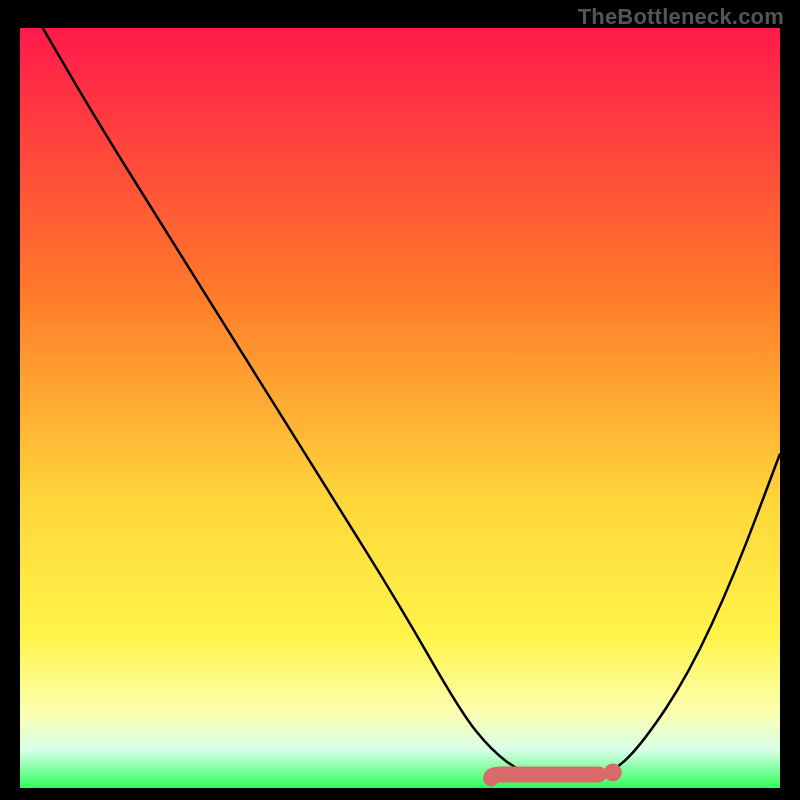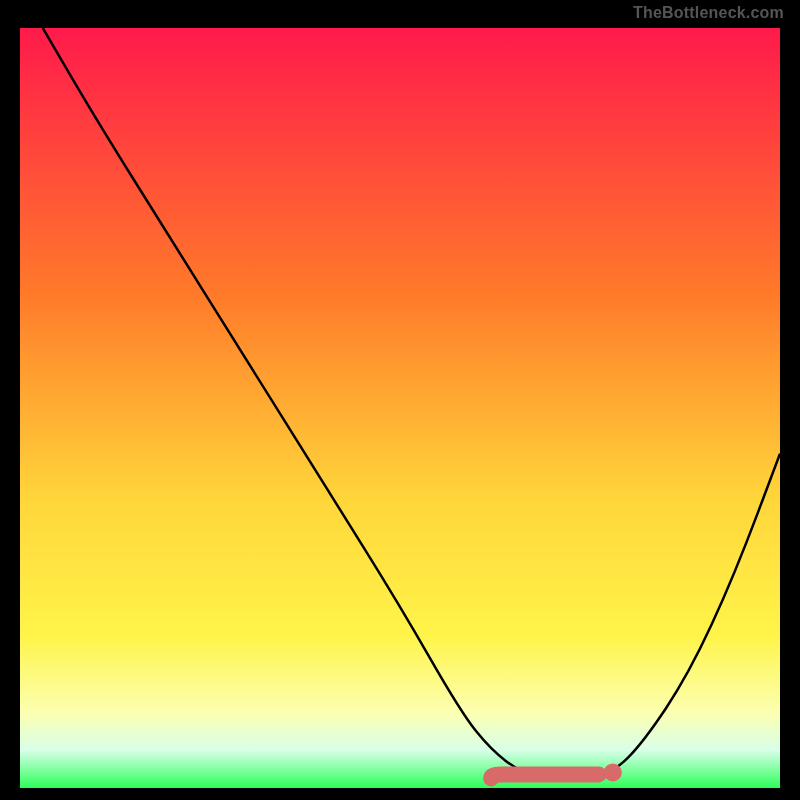--- a/index.html
+++ b/index.html
@@ -15,21 +15,21 @@
     position: relative;
     width: 800px;
     height: 800px;
     background: #000;
   }
   .watermark {
     position: absolute;
     top: 4px;
     right: 16px;
     color: #555;
-    font-size: 16px;
+    font-size: 22px;
     font-weight: 600;
     letter-spacing: 0.2px;
     user-select: none;
   }
   .plot {
     position: absolute;
     left: 20px;
     top: 28px;
     width: 760px;
     height: 760px;

